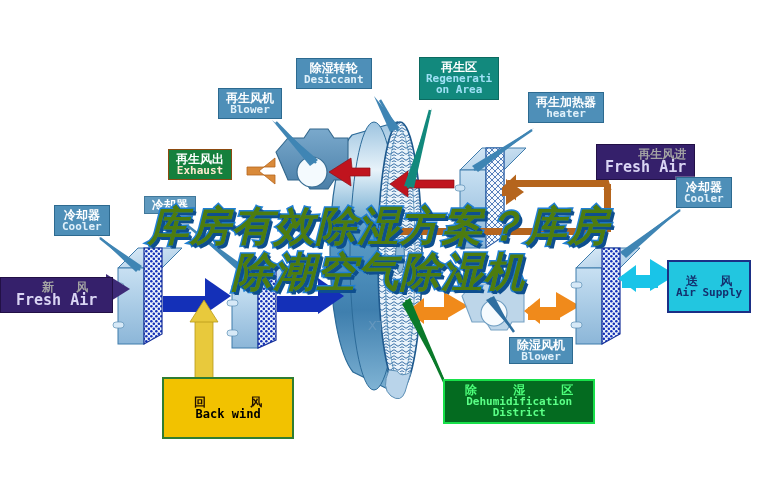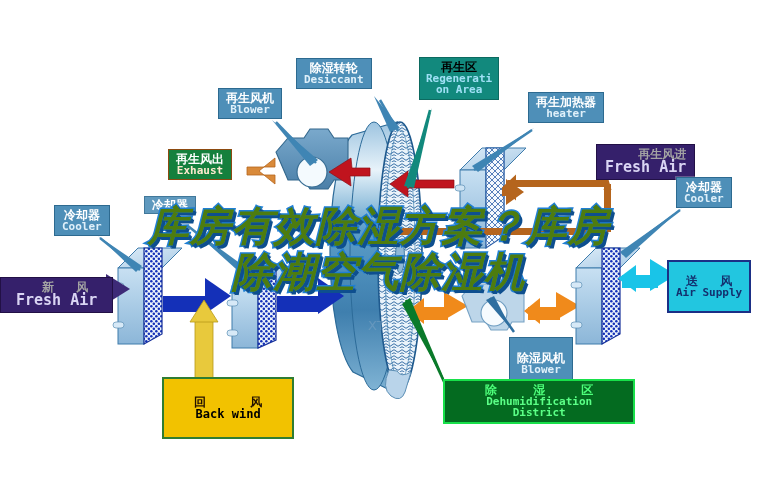--- a/index.html
+++ b/index.html
@@ -44,21 +44,21 @@
   }
   .lbl-blue .cn{font-size:12px;color:#ffffff;}
   .lbl-blue .en{font-size:11px;color:#dff0fa;}
 
   
   .lbl-teal{
     background:#12897d;
     border:1px solid #0c6a60;
     color:#bfe9ff;
   }
-  .lbl-teal .cn{font-size:12px;color:#000000;}
+  .lbl-teal .cn{font-size:12px;color:#ffffff;}
   .lbl-teal .en{font-size:11px;color:#9fe0f5;}
 
   
   .lbl-orange{
     background:#15803d;
     border:1px solid #8c4a10;
   }
   .lbl-orange .cn{font-size:12px;color:#ffffff;}
   .lbl-orange .en{font-size:11px;color:#ffe9cf;}
 
@@ -391,26 +391,26 @@
   <div class="lbl lbl-purple" style="left:0px;top:277px;padding:3px 15px;">
     <span class="cn">新    风</span>
     <span class="en">Fresh Air</span>
   </div>
 
   <div class="lbl lbl-yellow" style="left:162px;top:377px;padding:17px 10px;">
     <span class="cn">回    风</span>
     <span class="en">Back wind</span>
   </div>
 
-  <div class="lbl lbl-blue" style="left:509px;top:337px;padding:14px 7px;">
+  <div class="lbl lbl-blue" style="left:509px;top:337px;padding:1px 7px;">
     <span class="cn">除湿风机</span>
     <span class="en">Blower</span>
   </div>
 
-  <div class="lbl lbl-green" style="left:443px;top:379px;padding:3px 24px;">
+  <div class="lbl lbl-green" style="left:443px;top:379px;padding:3px 4px;">
     <span class="cn">除  湿  区</span>
     <span class="en">Dehumidification</span>
     <span class="en">District</span>
   </div>
 
   <div class="lbl lbl-cyan" style="left:667px;top:260px;padding:13px 7px;">
     <span class="cn">送    风</span>
     <span class="en">Air Supply</span>
   </div>
 

